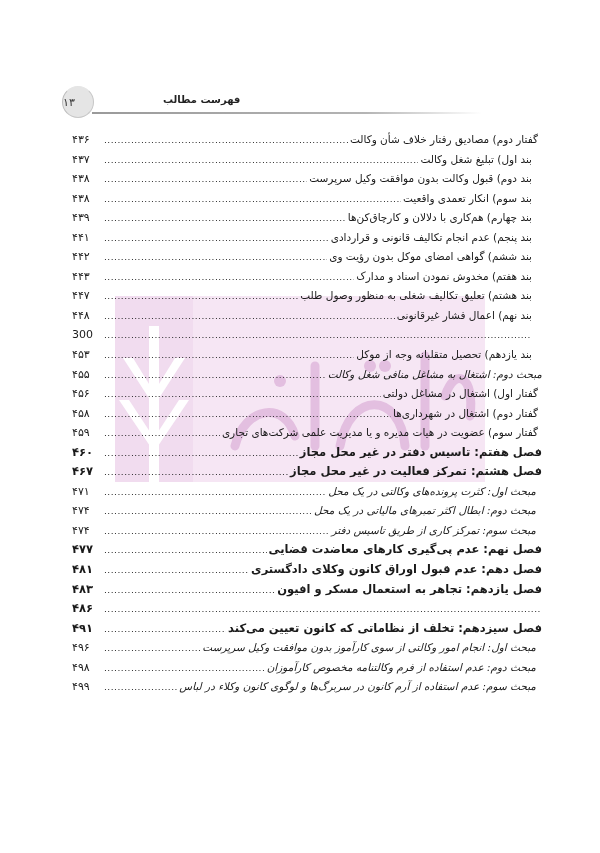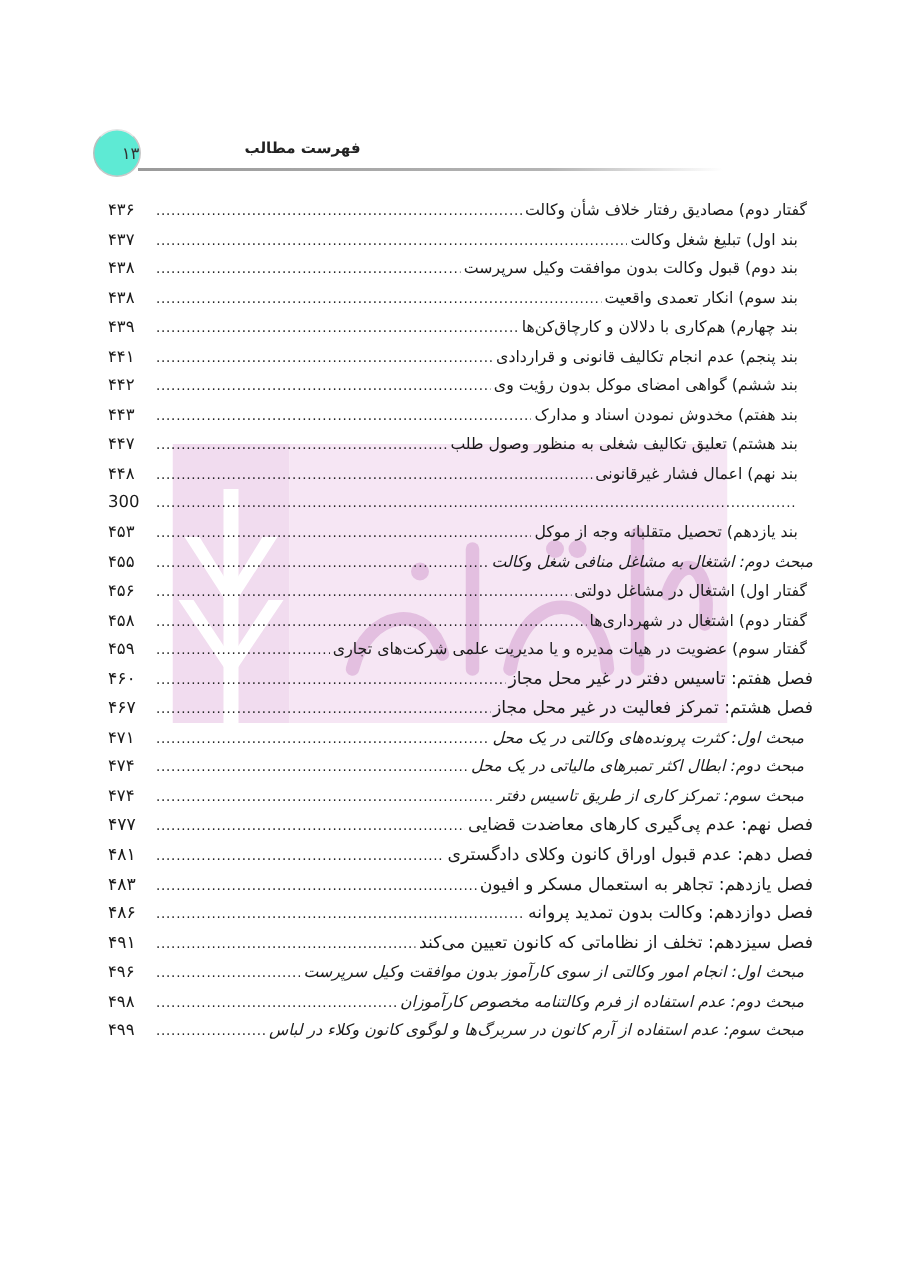--- a/index.html
+++ b/index.html
@@ -4,22 +4,22 @@
   <style>
     html, body { margin: 0; padding: 0; background: #ffffff; }
     body {
       width: 600px; height: 853px; position: relative; overflow: hidden;
       font-family: "DejaVu Sans", sans-serif; color: #1a1a1a;
     }
     .page-header { position: absolute; left: 62px; top: 86px; width: 420px; height: 34px; }
     .page-circle {
       position: absolute; left: 0; top: 0; width: 30px; height: 30px;
       border-radius: 50%; border: 1px solid #c8c8c8; border-top-color: #e4e4e4;
-      border-left-color: #bdbdbd; background: #5eead4;
-      display: flex; align-items: center; justify-content: flex-end;
+      border-left-color: #bdbdbd; background: #e5e5e5;
+      display: flex; align-items: center; justify-content: flex-start;
       font-size: 11px; color: #333; font-family: Liberation Serif, serif;
     }
     .header-rule {
       position: absolute; left: 30px; top: 26px; width: 390px; height: 2px;
       background: linear-gradient(to right, #9a9a9a 0%, #b4b4b4 70%, rgba(255,255,255,0) 100%);
     }
     .header-title {
       position: absolute; left: 101px; top: 8px; font-size: 10px; font-weight: bold; color: #222;
       direction: rtl;
     }
@@ -34,21 +34,21 @@
       flex: 1 1 auto; overflow: hidden; font-size: 9px; color: #222; letter-spacing: 0.5px;
       margin: 0 2px; direction: ltr; text-align: right;
     }
     .toc-row .page { font-size: 11px; flex: 0 0 auto; min-width: 30px; text-align: left; }
     .lvl-gof { padding-right: 4px; }
     .lvl-band { padding-right: 10px; }
     .lvl-mab { padding-right: 0; }
     .lvl-mab .label { font-style: italic; }
     .lvl-mab2 { padding-right: 6px; }
     .lvl-mab2 .label { font-style: italic; }
-    .lvl-fasl .label, .lvl-fasl .page { font-weight: normal; font-size: 11.5px; }
+    .lvl-fasl .label, .lvl-fasl .page { font-weight: bold; font-size: 11.5px; }
   </style>
 </head>
 <body>
 
 <div class="page-header">
   <div class="page-circle">
     <span>۱۳</span>
   </div>
   <div class="header-rule"></div>
   <div class="header-title">فهرست مطالب</div>
@@ -192,21 +192,20 @@
       <span class="label">فصل دهم: عدم قبول اوراق کانون وکلای دادگستری</span>
       <span class="dots">........................................................................................................................................</span>
       <span class="page">۴۸۱</span>
     </div>
   <div class="toc-row lvl-fasl">
       <span class="label">فصل یازدهم: تجاهر به استعمال مسکر و افیون</span>
       <span class="dots">........................................................................................................................................</span>
       <span class="page">۴۸۳</span>
     </div>
   <div class="toc-row lvl-fasl">
-      <span class="label">فصل دوازدهم: وکالت بدون تمدید پروانه</span>
       <span class="dots">........................................................................................................................................</span>
       <span class="page">۴۸۶</span>
     </div>
   <div class="toc-row lvl-fasl">
       <span class="label">فصل سیزدهم: تخلف از نظاماتی که کانون تعیین می‌کند</span>
       <span class="dots">........................................................................................................................................</span>
       <span class="page">۴۹۱</span>
     </div>
   <div class="toc-row lvl-mab2">
       <span class="label">مبحث اول: انجام امور وکالتی از سوی کارآموز بدون موافقت وکیل سرپرست</span>

